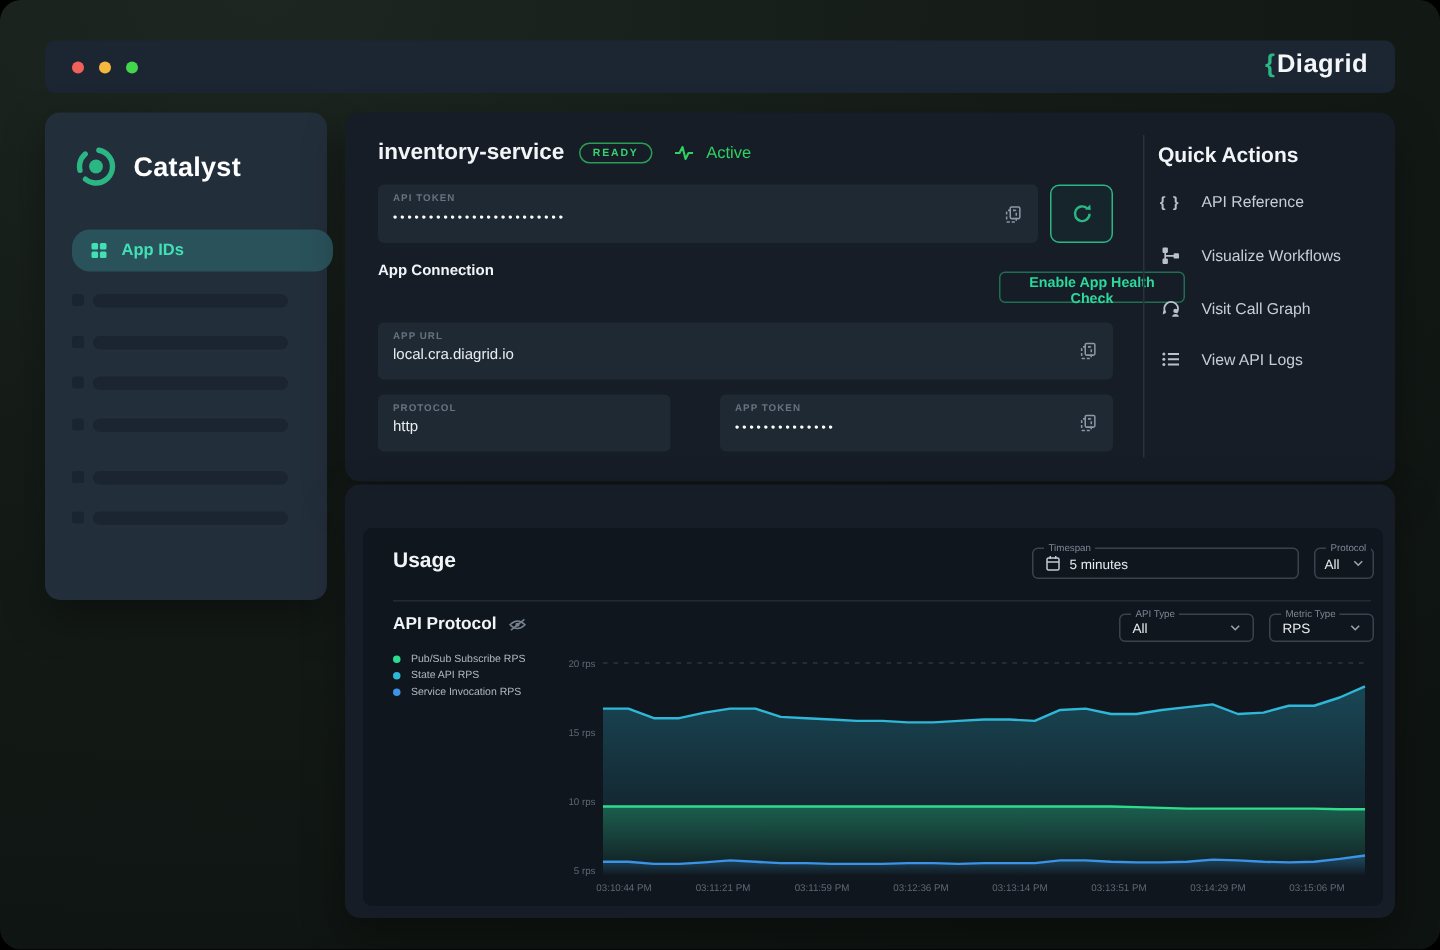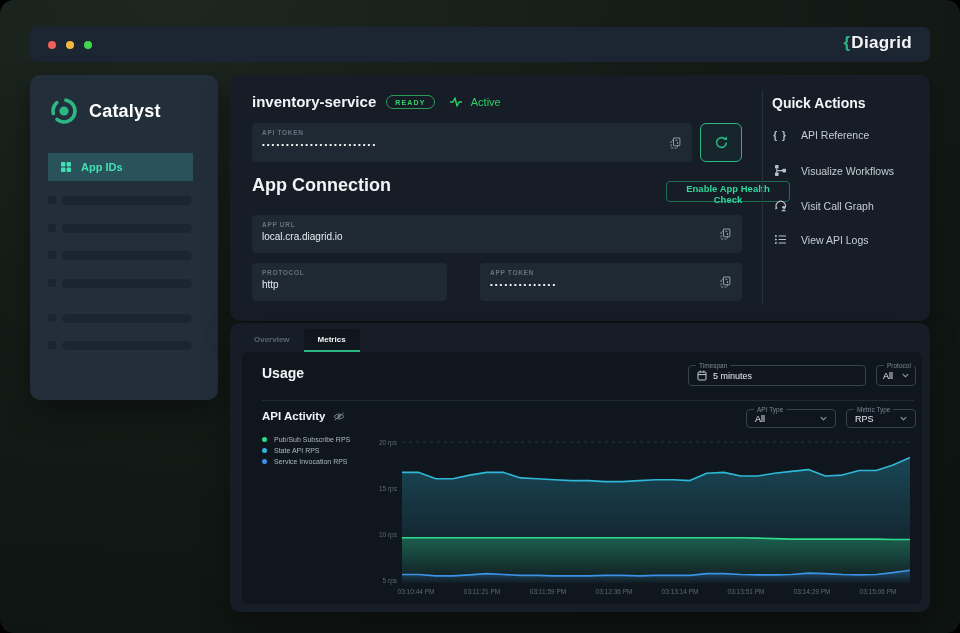--- a/index.html
+++ b/index.html
@@ -14,22 +14,22 @@
   .brand{position:absolute;right:18px;top:6px;font-size:17px;font-weight:700;color:#f4f6f8;letter-spacing:.3px;}
   .brand .mark{color:#2bb784;margin-right:1px;font-weight:700;}
   
   .panel{position:absolute;background:#161d27;border-radius:10px;box-shadow:0 12px 28px rgba(0,0,0,.35);}
   .sidebar{left:30px;top:75px;width:188px;height:325px;background:#232e3b;}
   .main{left:230px;top:75px;width:700px;height:246px;}
   .metrics{left:230px;top:323px;width:700px;height:289px;}
   
   .logo-row{position:absolute;left:18px;top:20px;display:flex;align-items:center;gap:9px;}
   .logo-text{color:#fff;font-size:18px;font-weight:700;letter-spacing:.2px;}
-  .appids-btn{position:absolute;left:18px;top:78px;width:145px;height:28px;background:#2a525b;border:none;
-    border-radius:0;display:flex;align-items:center;gap:9px;padding:4px 12px;cursor:pointer;}
+  .appids-btn{position:absolute;left:18px;top:78px;width:174px;height:28px;background:#2a525b;border:none;
+    border-radius:12px;display:flex;align-items:center;gap:9px;padding:4px 12px;cursor:pointer;}
   .appids-btn span{color:#43e0b6;font-size:11px;font-weight:700;}
   .sk-rows{position:absolute;left:0;top:121px;width:100%;}
   .sk-row{position:relative;height:9px;margin-bottom:18.5px;}
   .sk-row.gap{margin-top:26px;}
   .sk-dot{position:absolute;left:18px;top:0;width:8px;height:8px;border-radius:2px;background:#1a2531;}
   .sk-bar{position:absolute;left:32px;right:26px;top:0;height:9px;border-radius:5px;background:#1a2531;}
   
   .title-row{position:absolute;left:22px;top:18px;display:flex;align-items:center;gap:10px;}
   .app-title{color:#f2f5f7;font-size:15px;font-weight:700;}
   .ready-badge{font-size:7px;font-weight:700;letter-spacing:1.2px;color:#37d270;border:1px solid #2a9d54;
@@ -37,21 +37,21 @@
   .active-wrap{display:flex;align-items:center;gap:8px;margin-left:4px;}
   .active-label{color:#2ed162;font-size:11px;}
   .field{position:absolute;background:#1f2933;border-radius:4px;padding:6px 10px 5px;}
   .field .flabel{display:block;font-size:6.5px;letter-spacing:.7px;color:#66737f;font-weight:700;}
   .field .fvalue{display:block;font-size:10px;color:#e8ecef;margin-top:3px;}
   .field .fdots{display:block;font-size:8px;letter-spacing:2px;color:#fff;margin-top:4px;}
   .copy-btn{position:absolute;right:9px;top:50%;transform:translateY(-50%);background:none;border:none;padding:2px;cursor:pointer;}
   .f-token{left:22px;top:48px;width:440px;height:39px;}
   .refresh-btn{position:absolute;left:470px;top:48px;width:42px;height:39px;border:1px solid #2bb784;
     background:rgba(43,183,132,.05);border-radius:6px;display:flex;align-items:center;justify-content:center;cursor:pointer;}
-  .section-head{position:absolute;left:22px;top:100px;color:#f2f5f7;font-size:18px;font-weight:700;}
+  .section-head{position:absolute;left:22px;top:100px;color:#f2f5f7;font-size:10px;font-weight:700;}
   .health-btn{position:absolute;left:388px;top:106px;width:124px;height:21px;background:transparent;
     border:1px solid #1e6e52;border-radius:4px;color:#2bd99b;font-size:9.5px;font-weight:700;cursor:pointer;margin-left:48px;}
   .f-url{left:22px;top:140px;width:490px;height:38px;}
   .f-protocol{left:22px;top:188px;width:195px;height:38px;}
   .f-apptoken{left:250px;top:188px;width:262px;height:38px;}
   .vdivider{position:absolute;left:532px;top:15px;width:1px;height:215px;background:#27323f;}
   .qa-head{position:absolute;left:542px;top:20px;color:#f2f5f7;font-size:14px;font-weight:700;}
   .qa-item{position:absolute;left:542px;display:flex;align-items:center;gap:13px;cursor:pointer;width:150px;}
   .qa-item .qa-label{color:#c6cdd4;font-size:10.5px;}
   .qa-item .qa-ic{width:16px;display:flex;justify-content:center;color:#b9c2cb;font-size:10px;font-weight:700;letter-spacing:1px;}
@@ -234,24 +234,20 @@
             <circle cx="1.9" cy="6.5" r="1" fill="#b9c2cb"></circle>
             <circle cx="1.9" cy="10" r="1" fill="#b9c2cb"></circle>
           <path d="M4.6 3 H12 M4.6 6.5 H12 M4.6 10 H12" stroke="#b9c2cb" stroke-width="1.2"></path>
         </svg>
       </span>
       <span class="qa-label">View API Logs</span>
     </div>
   </div>
 
   <div class="panel metrics">
-    <div class="tabs">
-      <div class="tab">Overview</div>
-      <div class="tab active">Metrics</div>
-    </div>
 
     <div class="mbody">
       <div class="usage-head">Usage</div>
 
       <div class="sel sel-timespan">
         <span class="sel-label">Timespan</span>
         <svg width="10" height="11" viewBox="0 0 10 11">
           <rect x="1" y="2" width="8" height="8" rx="1" fill="none" stroke="#c2cad2" stroke-width="1"></rect>
           <line x1="1" y1="4.6" x2="9" y2="4.6" stroke="#c2cad2" stroke-width="1"></line>
           <line x1="3.2" y1="0.6" x2="3.2" y2="2.6" stroke="#c2cad2" stroke-width="1"></line>
@@ -264,21 +260,21 @@
         <span class="sel-label">Protocol</span>
         <span class="sel-value">All</span>
         <svg width="7" height="5" viewBox="0 0 8 5">
           <polyline points="1,1 4,4 7,1" fill="none" stroke="#9aa5b1" stroke-width="1.2"></polyline>
         </svg>
       </div>
 
       <div class="hdivider"></div>
 
       <div class="activity-head">
-        <b>API Activity</b>
+        <b>API Protocol</b>
         <svg width="12" height="9" viewBox="0 0 12 8">
           <path d="M1 4 Q6 -1 11 4 Q6 9 1 4 Z" fill="none" stroke="#77828f" stroke-width="1"></path>
           <circle cx="6" cy="4" r="1.4" fill="#77828f"></circle>
           <line x1="1.6" y1="7.6" x2="10.6" y2="0.4" stroke="#77828f" stroke-width="1"></line>
         </svg>
       </div>
 
       <div class="sel sel-apitype">
         <span class="sel-label">API Type</span>
         <span class="sel-value">All</span>

